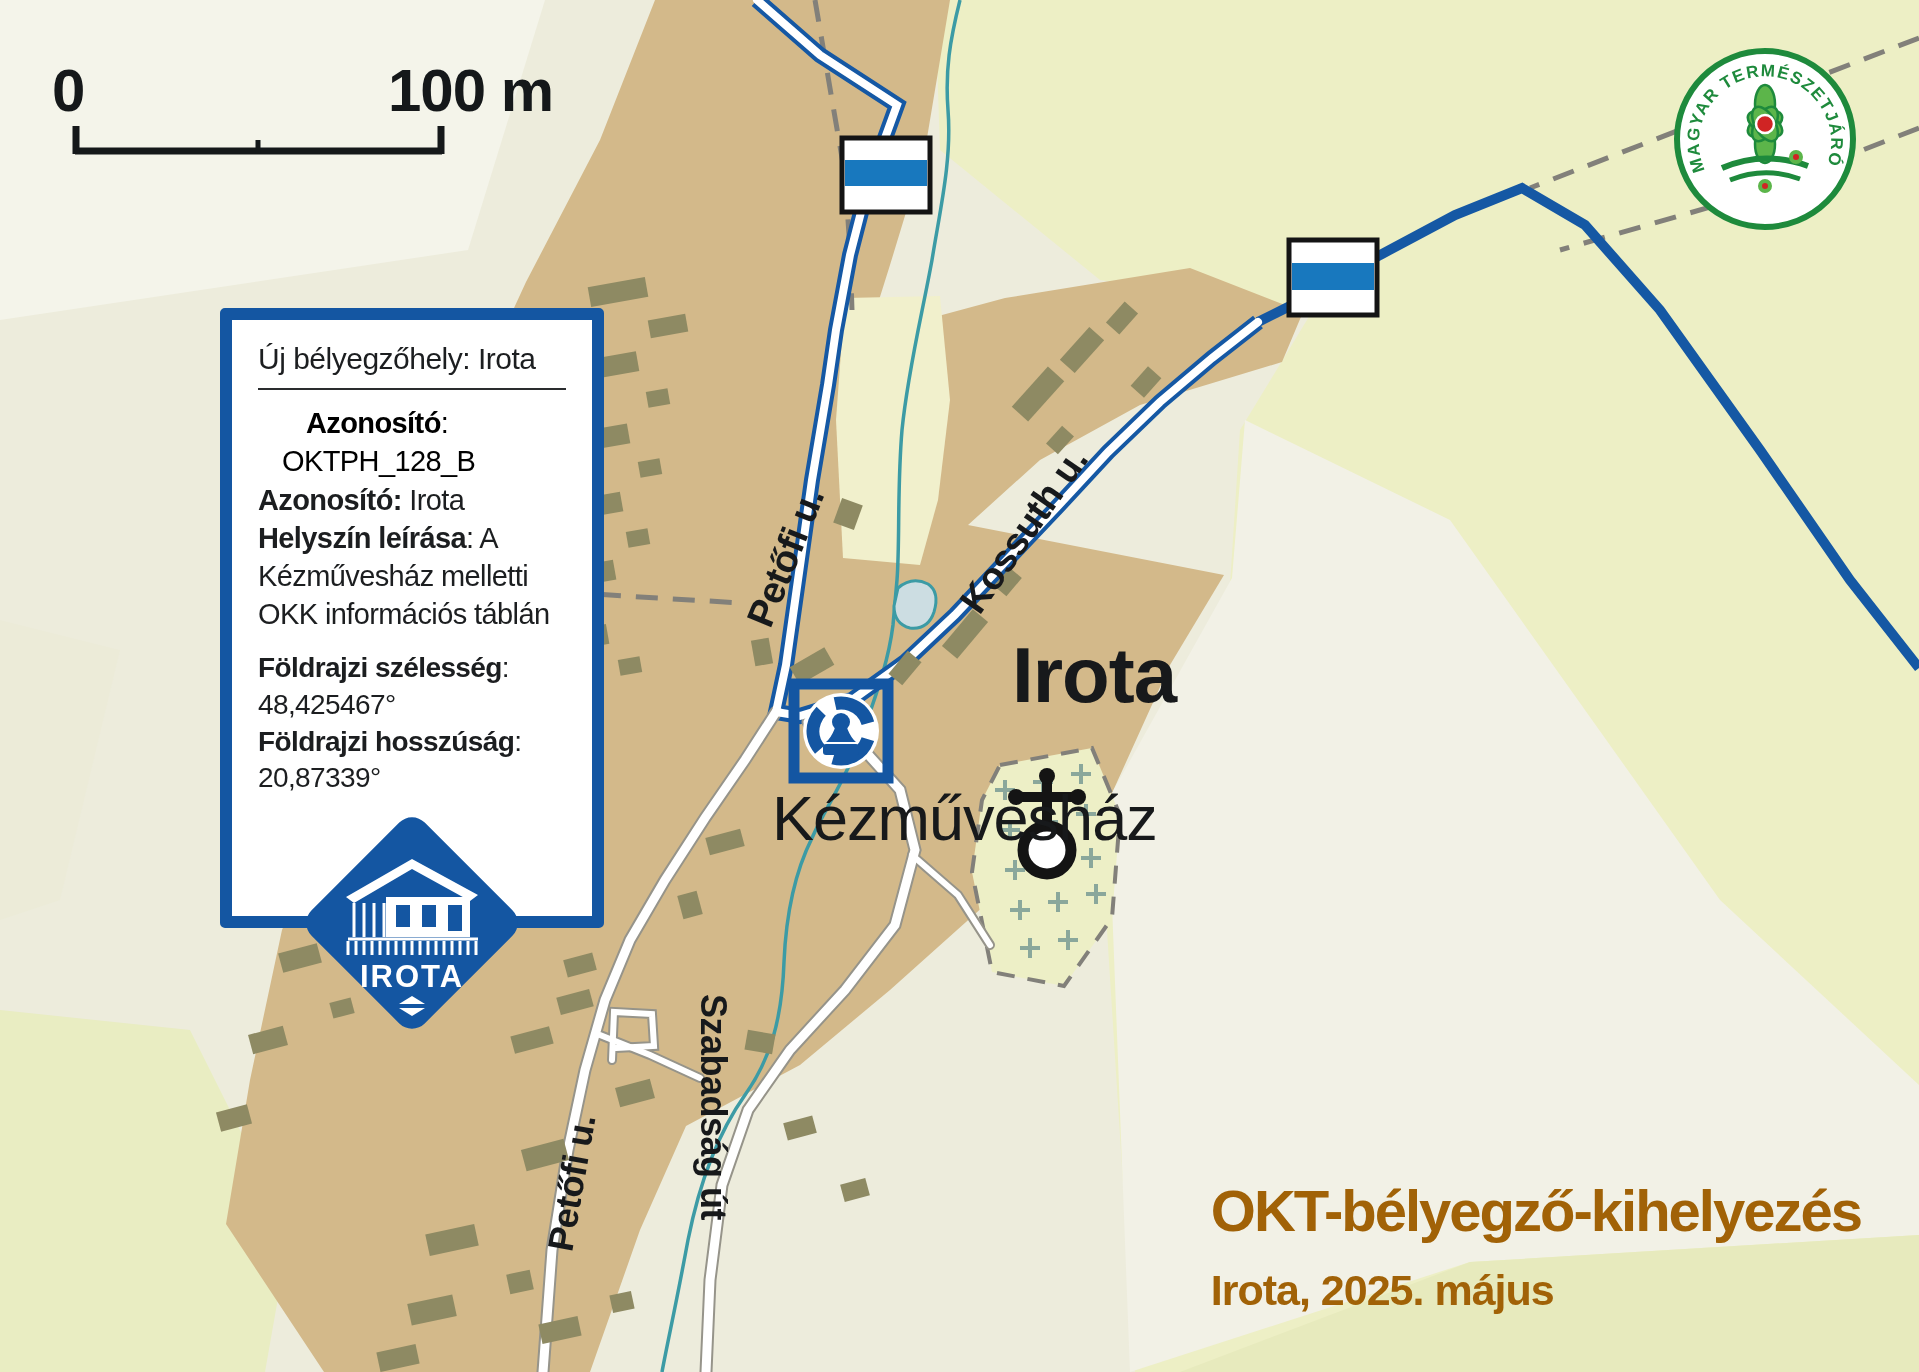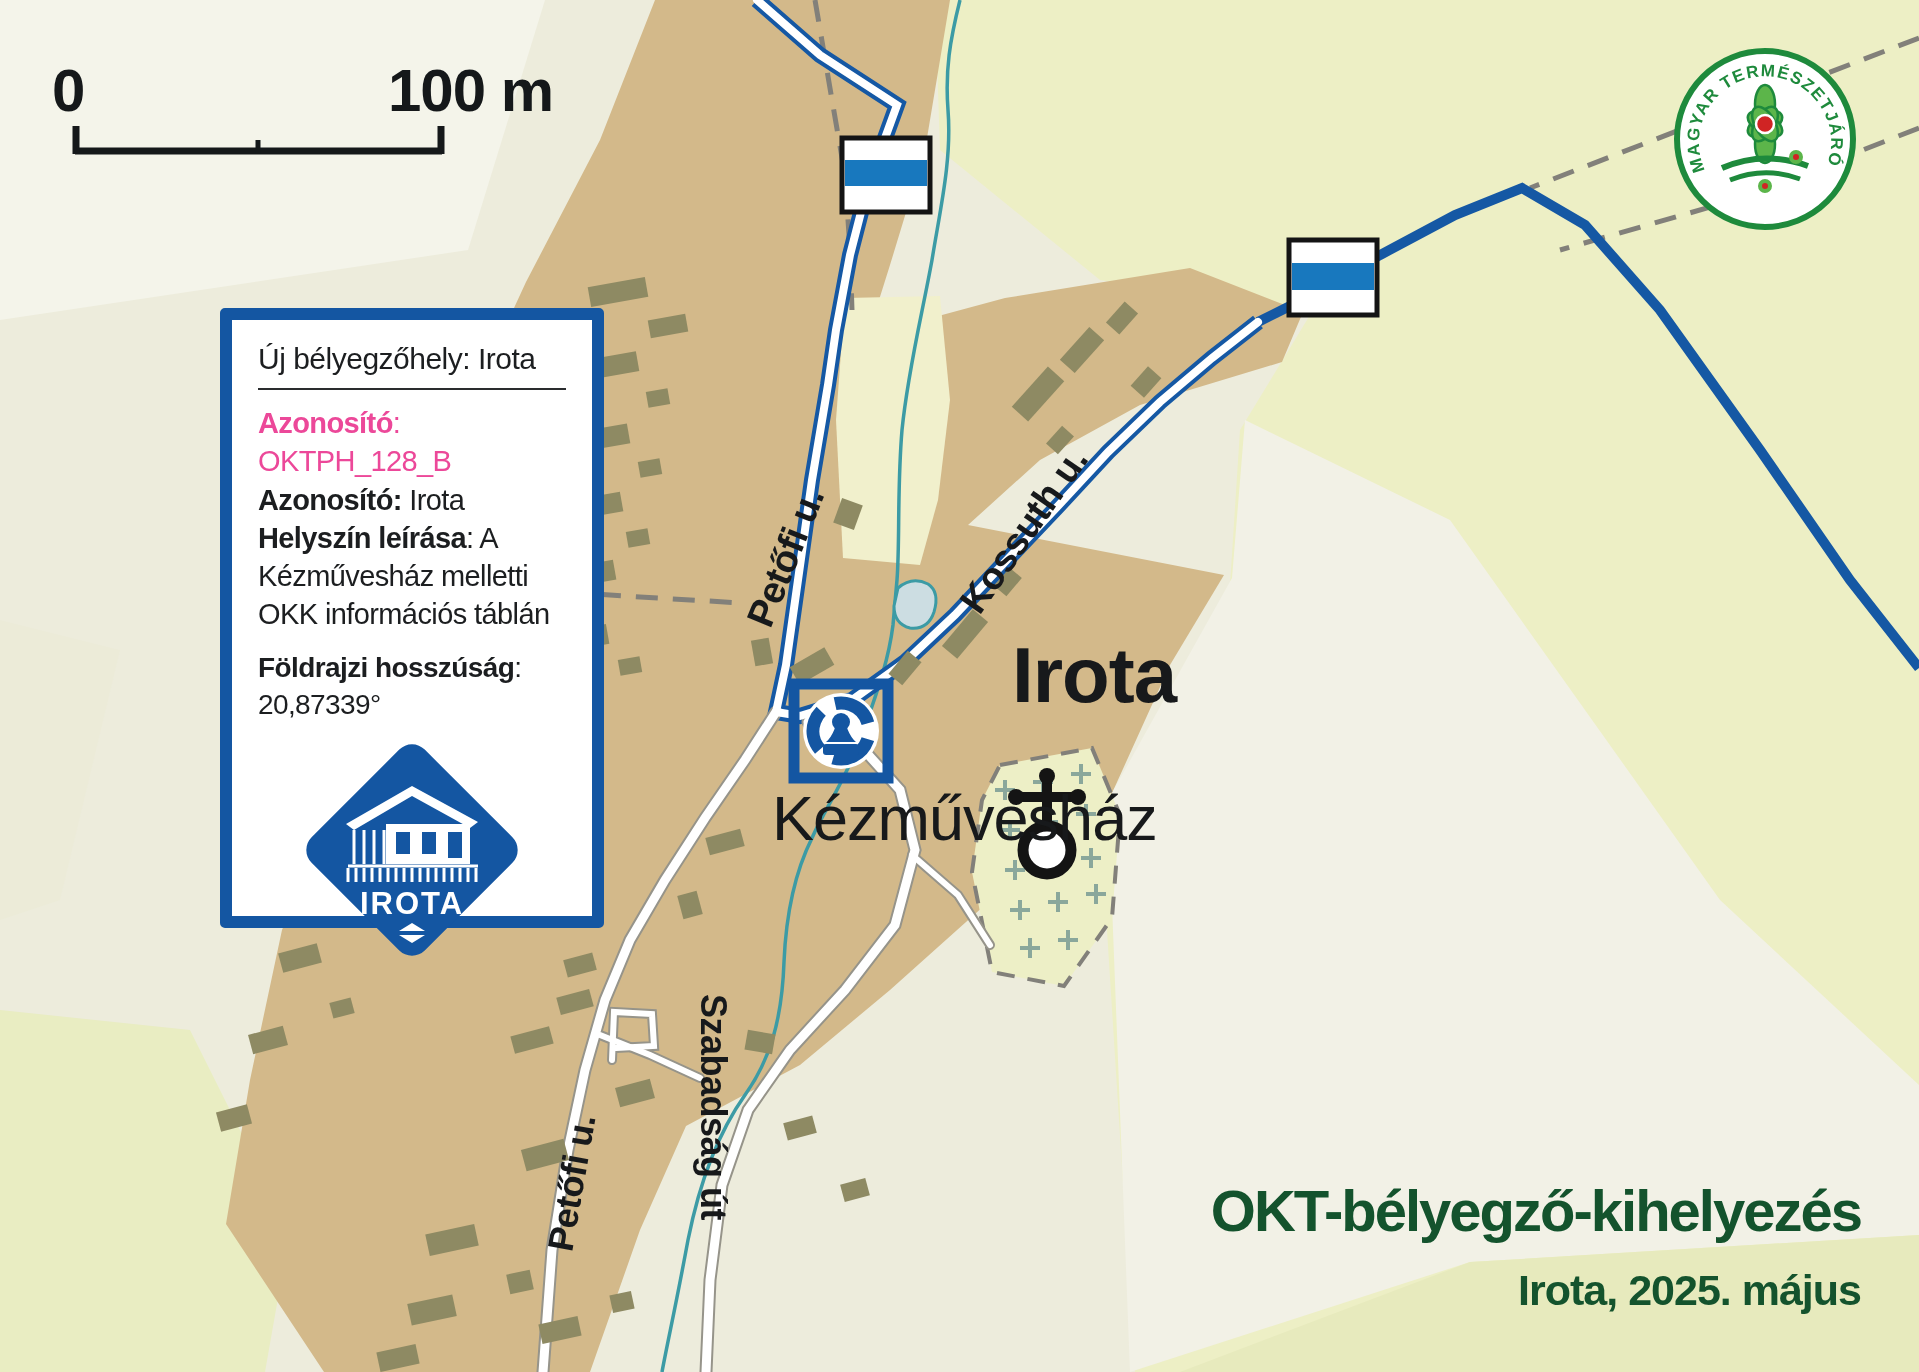--- a/index.html
+++ b/index.html
@@ -15,37 +15,37 @@
   #mtsz-logo{position:absolute;z-index:5;}
 
   
   #info-box{position:absolute;left:220px;top:308px;width:384px;height:620px;z-index:6;
             box-sizing:border-box;border:12px solid #1456a2;border-radius:5px;
             background:#ffffff;padding:22px 26px;color:#1c1e20;}
   #info-box .title{font-size:30px;font-weight:400;letter-spacing:-0.5px;}
   #info-box hr{border:none;border-top:2px solid #2a2c2e;margin:12px 0 14px 0;}
   .row{font-size:29px;line-height:1.32;letter-spacing:-0.6px;}
   .row b{font-weight:700;}
-  .row.blue, .row.blue b{color:#ec4899;}
+  .row.blue, .row.blue b{color:#000000;margin-left:24px;}
   .row .v{font-weight:400;}
   .gap{height:16px;}
   #stamp-wrap{width:100%;display:flex;justify-content:center;margin-top:10px;}
 
   
   .maplabel{position:absolute;z-index:4;color:#17191b;white-space:nowrap;}
   #irota-label{left:1012px;top:630px;font-size:78px;font-weight:700;letter-spacing:-1px;}
   #kezmuveshaz-label{left:772px;top:782px;font-size:63px;font-weight:400;letter-spacing:-1px;}
   .street{font-weight:700;font-size:38px;letter-spacing:-0.5px;}
   #street-petofi-n{left:700px;top:536px;transform:rotate(-68deg);transform-origin:center;width:172px;text-align:center;}
   #street-kossuth{left:930px;top:512px;transform:rotate(-55deg);transform-origin:center;width:184px;text-align:center;}
   #street-szabadsag{left:608px;top:1078px;transform:rotate(90deg);transform-origin:center;width:210px;text-align:center;font-size:36px;}
   #street-petofi-s{left:492px;top:1162px;transform:rotate(-80deg);transform-origin:center;width:160px;text-align:center;font-size:36px;}
 
   
-  #footer{position:absolute;right:58px;top:1182px;z-index:5;text-align:right;color:#14532d;}
+  #footer{position:absolute;right:58px;top:1182px;z-index:5;color:#a16207;}
   #footer .t1{font-size:58px;font-weight:700;letter-spacing:-2px;line-height:1.0;}
   #footer .t2{font-size:43px;font-weight:700;letter-spacing:-1px;margin-top:26px;}
 </style>
 </head>
 <body>
 
 <div id="stage">
 
   <svg id="mapsvg" width="1919" height="1372" viewBox="0 0 1919 1372">
 
@@ -278,20 +278,21 @@
     </g>
   </svg>
 
   <div id="info-box">
     <div class="title">Új bélyegzőhely: Irota</div>
     <hr>
     <div class="row blue"><b>Azonosító</b><span>: </span><span class="v">OKTPH_128_B</span></div>
     <div class="row"><b>Azonosító:</b><span> </span><span class="v">Irota</span></div>
     <div class="row"><b>Helyszín leírása</b><span>: </span><span class="v">A Kézművesház melletti OKK információs táblán</span></div>
     <div class="gap"></div>
+    <div class="row" style="font-size:28px"><b>Földrajzi szélesség</b><span>: </span><span class="v">48,425467°</span></div>
     <div class="row" style="font-size:28px"><b>Földrajzi hosszúság</b><span>: </span><span class="v">20,87339°</span></div>
 
     <div id="stamp-wrap">
       <svg width="232" height="232" viewBox="0 0 232 232">
         <rect x="36" y="36" width="160" height="160" rx="18" fill="#1456a2" transform="rotate(45 116 116)"></rect>
         <g>
           <polygon points="50,90 116,52 182,88 174,94 116,62 58,96" fill="#ffffff"></polygon>
           <rect x="90" y="90" width="84" height="40" fill="#ffffff"></rect>
           <rect x="100" y="98" width="14" height="22" fill="#1456a2"></rect>
           <rect x="126" y="98" width="14" height="22" fill="#1456a2"></rect>

